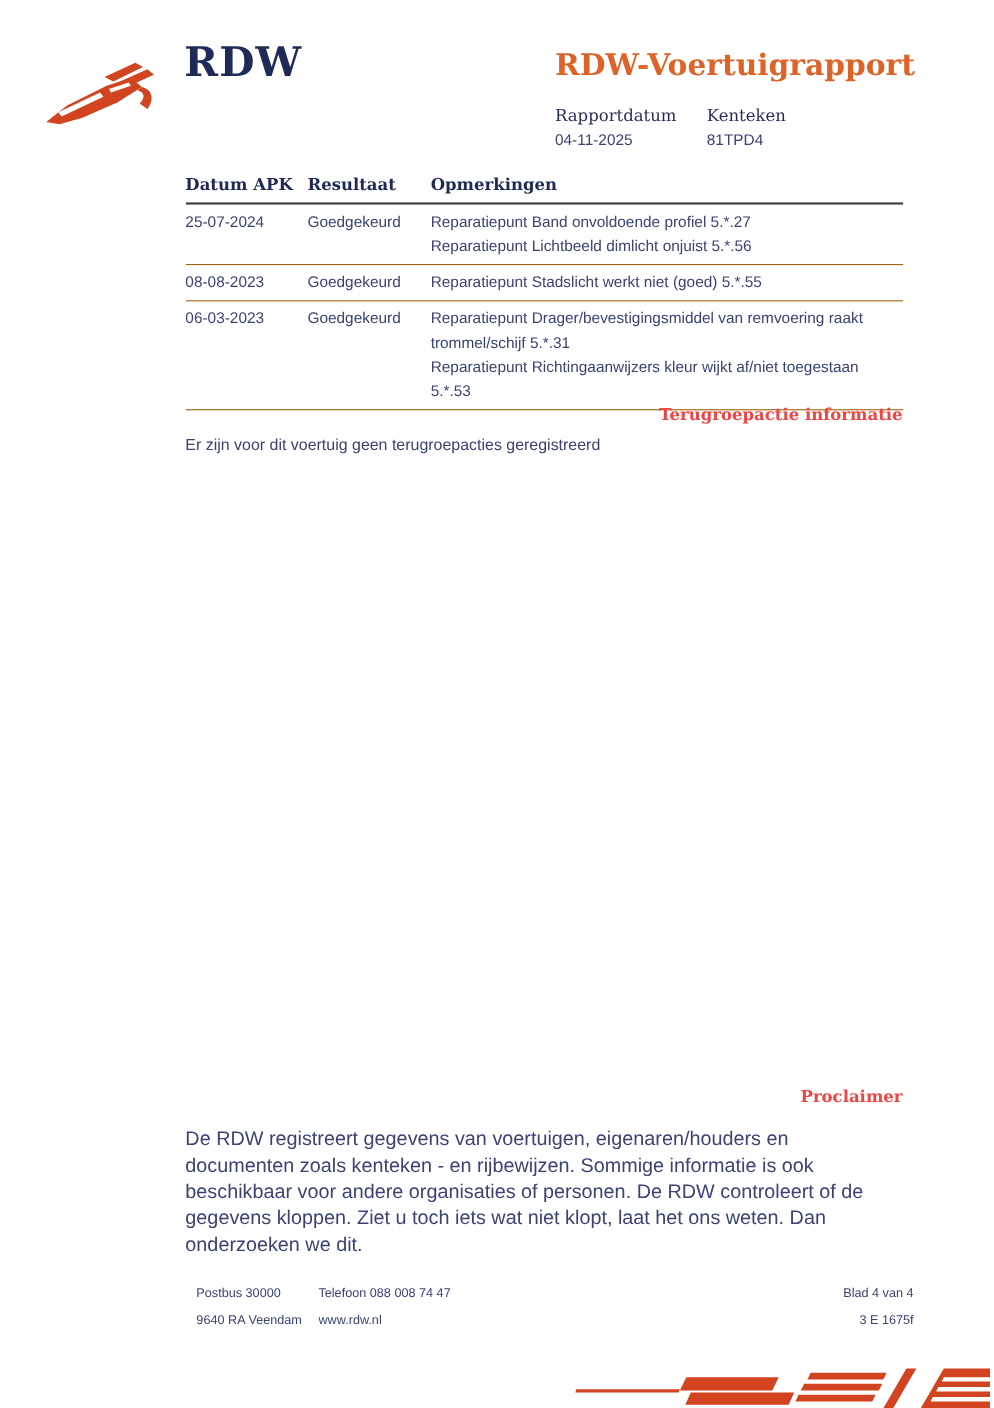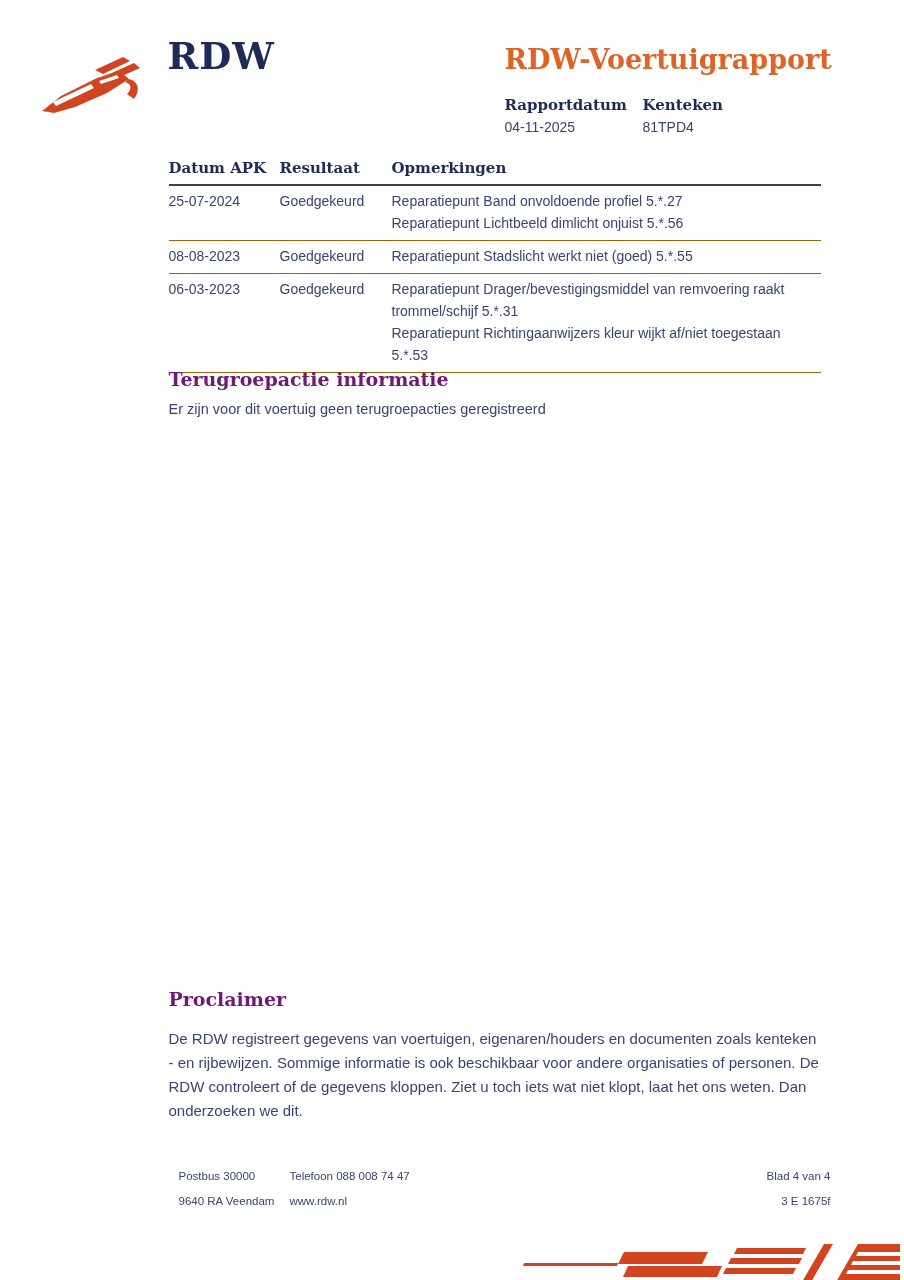--- a/index.html
+++ b/index.html
@@ -22,47 +22,47 @@
     font-size: 37px; letter-spacing: 1px; color: #1F2A56;
   }
   .doc-title {
     position: absolute; left: 500px; top: 44px;
     font-family: "DejaVu Serif", serif; font-weight: bold;
     font-size: 27px; color: #DD6327;
   }
   .meta { position: absolute; left: 500px; top: 96px; display: flex; }
   .meta-col { width: 138px; }
   .meta-label {
-    font-family: "DejaVu Serif", serif; font-weight: bold;
+    font-family: "DejaVu Serif", serif; font-weight: normal;
     font-size: 15px; color: #1F2A56;
   }
   .meta-value { margin-top: 5px; font-size: 14px; color: #3A4374; }
   
   .apk-table { position: absolute; left: 164px; top: 157px; width: 652px; }
   .t-row { display: grid; grid-template-columns: 111px 112px 1fr; align-items: start; }
   .t-head {
     border-bottom: 2px solid #404040;
     padding-bottom: 5px;
   }
   .t-head .t-cell {
     font-family: "DejaVu Serif", serif; font-weight: bold;
     font-size: 15px; color: #1F2A56;
   }
   .t-body-row { border-bottom: 1px solid #a16207; padding: 4px 0 6px; }
   .t-cell { font-size: 14px; line-height: 22px; color: #3A4374; }
   .remark { font-size: 14px; line-height: 22px; }
   
   .section-heading {
     font-family: "DejaVu Serif", serif; font-weight: bold;
-    font-size: 19px; color: #701a75;
+    font-size: 15px; color: #ef4444; text-align: right;
   }
   .recall { position: absolute; left: 164px; top: 368px; width: 652px; }
   .recall .section-body { margin-top: 11px; font-size: 14.5px; }
   .proclaimer { position: absolute; left: 164px; top: 988px; width: 652px; }
-  .proclaimer .section-body { margin-top: 17px; font-size: 15px; line-height: 24px; }
+  .proclaimer .section-body { margin-top: 17px; font-size: 18px; line-height: 24px; }
   
   .footer { position: absolute; left: 174px; top: 1170px; width: 652px; font-size: 11.5px; }
   .footer-line { display: flex; margin-bottom: 13px; }
   .f-col1 { width: 111px; }
   .f-col2 { flex: 1; }
   .f-col3 { text-align: right; }
   
   .bottom-graphic { position: absolute; right: -6px; bottom: -6px; width: 400px; height: 46px; }
 </style>
 </head>

